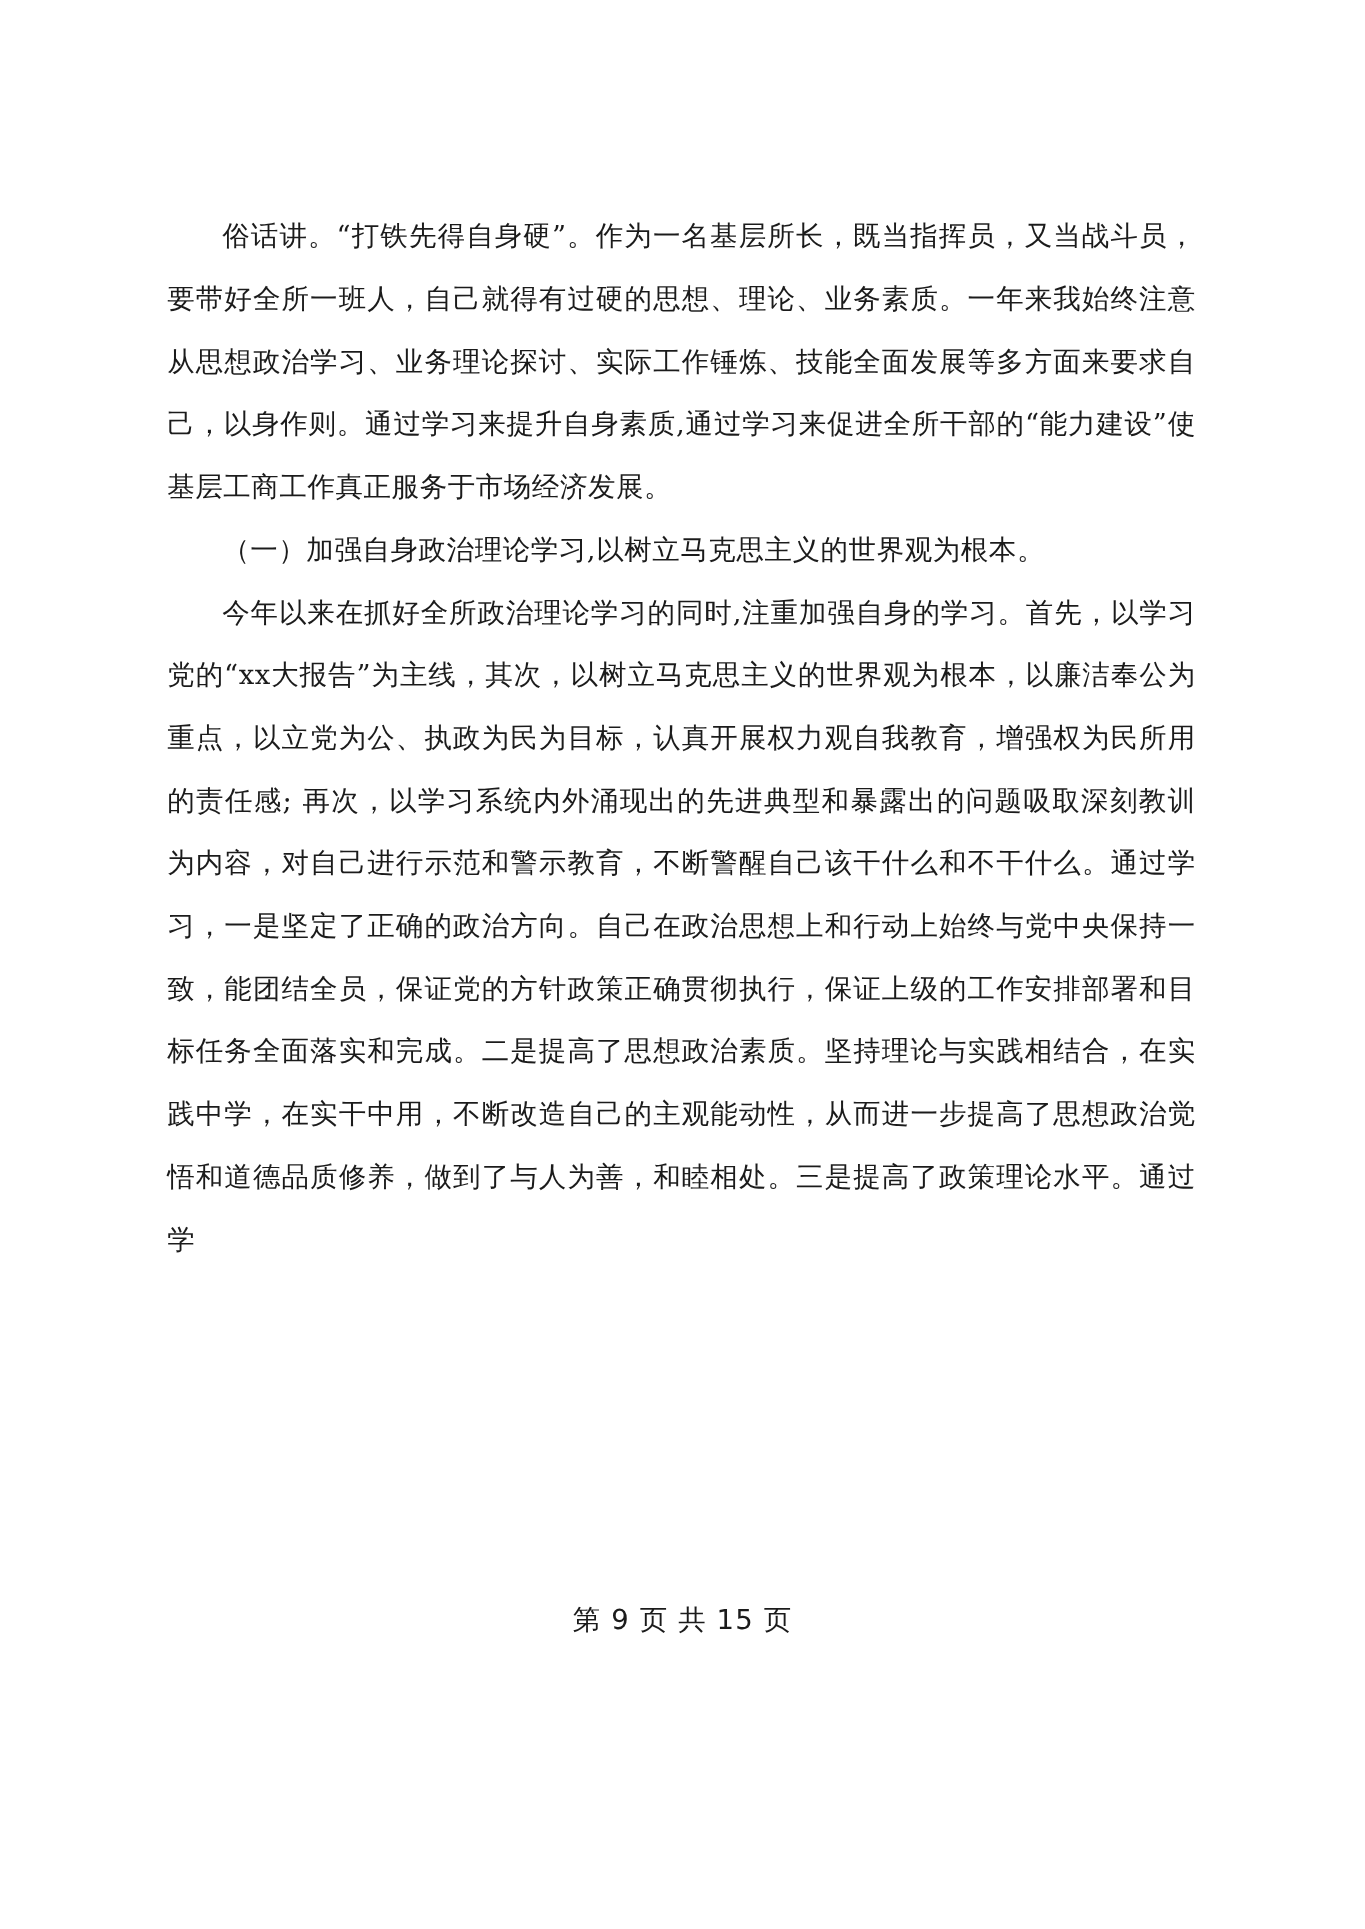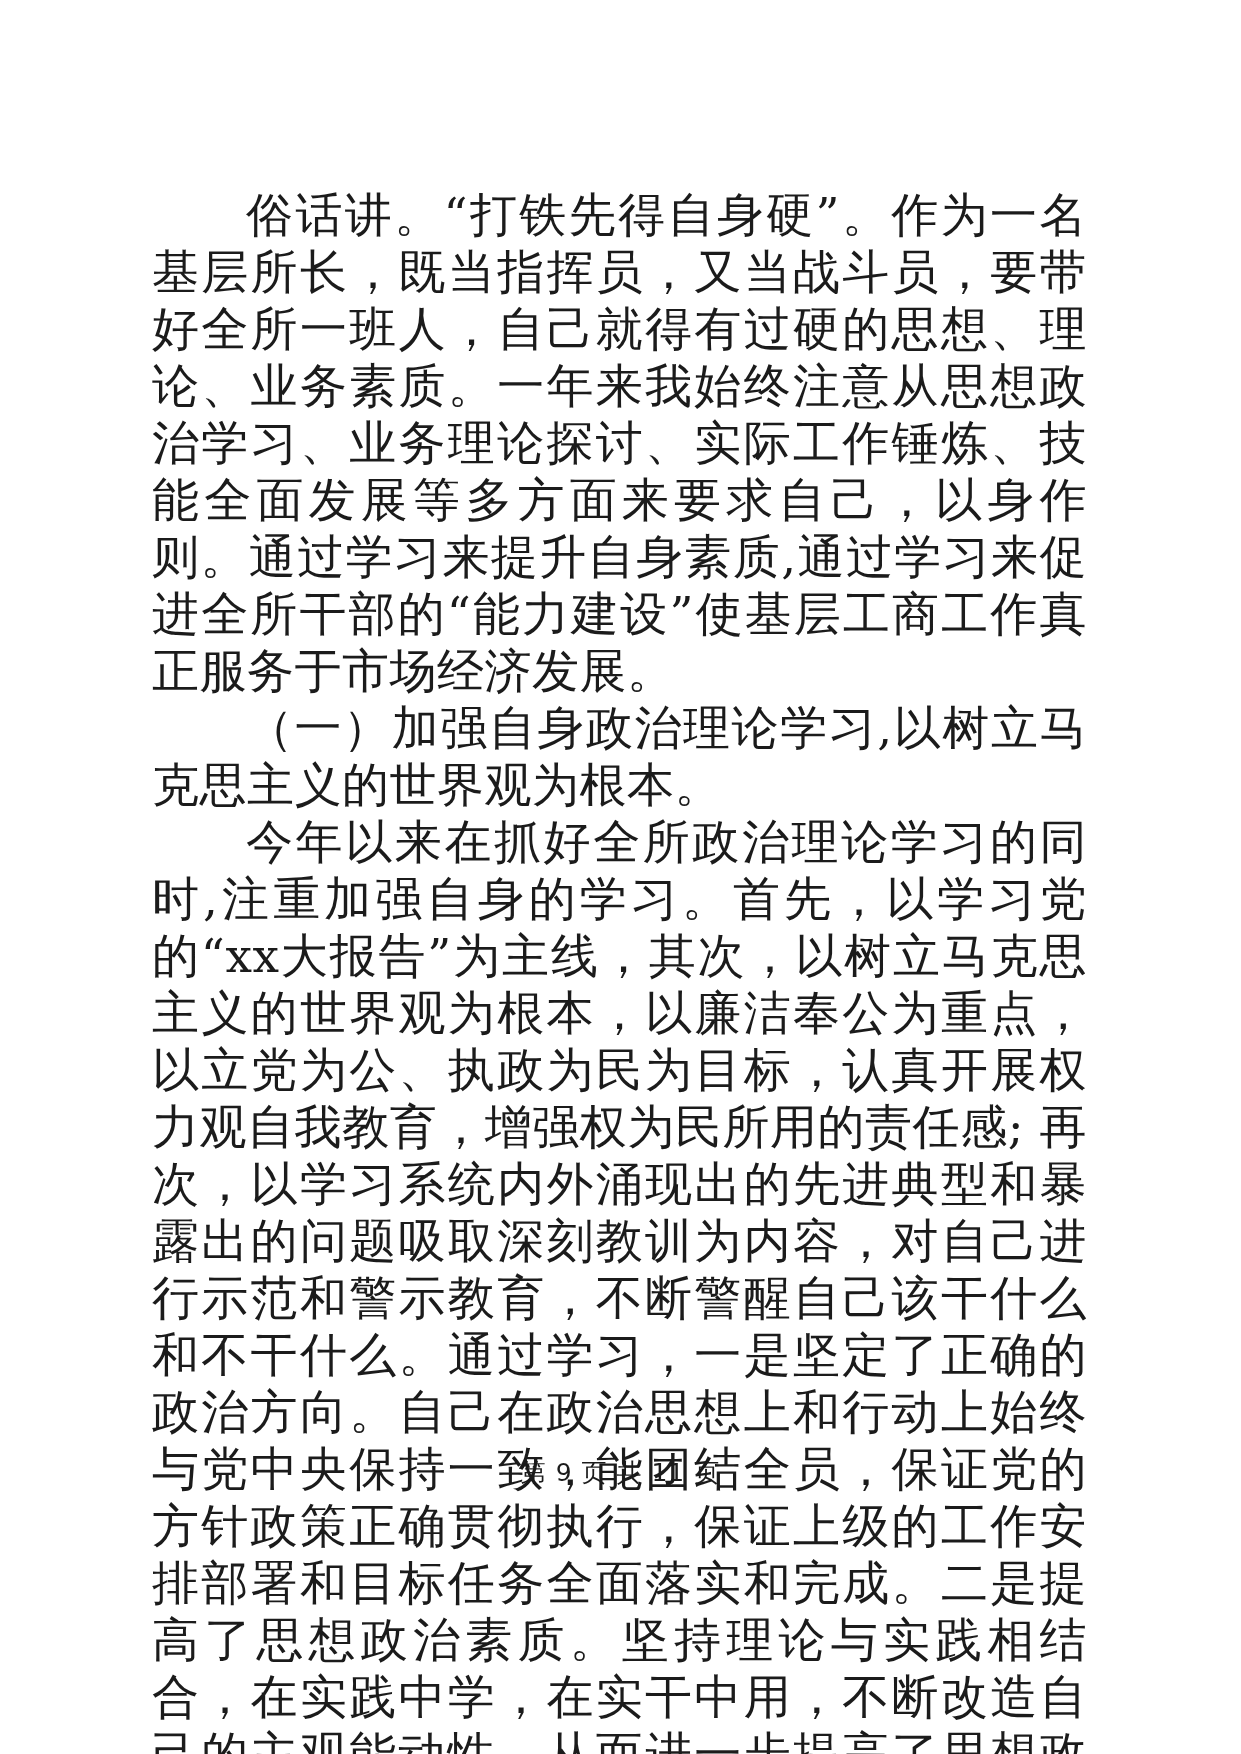--- a/index.html
+++ b/index.html
@@ -19,21 +19,21 @@
     box-sizing: border-box;
     overflow: hidden;
   }
   .content {
     position: absolute;
     left: 152px;
     top: 186px;
     width: 935px;
   }
   .para {
-    font-size: 47px;
+    font-size: 25px;
     line-height: 57px;
     color: #1b1b1b;
     text-align: justify;
     text-justify: inter-ideograph;
     margin: 0 0 0 0;
     text-indent: 2em;
     letter-spacing: 0.5px;
     font-family: "DejaVu Serif", "Liberation Serif", serif;
   }
   .para + .para {
@@ -56,16 +56,16 @@
 
 <div class="page">
 
   <div class="content">
     <p class="para">俗话讲。“打铁先得自身硬”。作为一名基层所长，既当指挥员，又当战斗员，要带好全所一班人，自己就得有过硬的思想、理论、业务素质。一年来我始终注意从思想政治学习、业务理论探讨、实际工作锤炼、技能全面发展等多方面来要求自己，以身作则。通过学习来提升自身素质,通过学习来促进全所干部的“能力建设”使基层工商工作真正服务于市场经济发展。</p>
     <p class="para">（一）加强自身政治理论学习,以树立马克思主义的世界观为根本。</p>
     <p class="para">今年以来在抓好全所政治理论学习的同时,注重加强自身的学习。首先，以学习党的“xx大报告”为主线，其次，以树立马克思主义的世界观为根本，以廉洁奉公为重点，以立党为公、执政为民为目标，认真开展权力观自我教育，增强权为民所用的责任感; 再次，以学习系统内外涌现出的先进典型和暴露出的问题吸取深刻教训为内容，对自己进行示范和警示教育，不断警醒自己该干什么和不干什么。通过学习，一是坚定了正确的政治方向。自己在政治思想上和行动上始终与党中央保持一致，能团结全员，保证党的方针政策正确贯彻执行，保证上级的工作安排部署和目标任务全面落实和完成。二是提高了思想政治素质。坚持理论与实践相结合，在实践中学，在实干中用，不断改造自己的主观能动性，从而进一步提高了思想政治觉悟和道德品质修养，做到了与人为善，和睦相处。三是提高了政策理论水平。通过学</p>
   </div>
 
   <div class="footer">
-    <span>第 9 页  共 11 页</span>
+    <span>第 9 页  共 15 页</span>
   </div>
 
 </div>
 
 </body></html>

